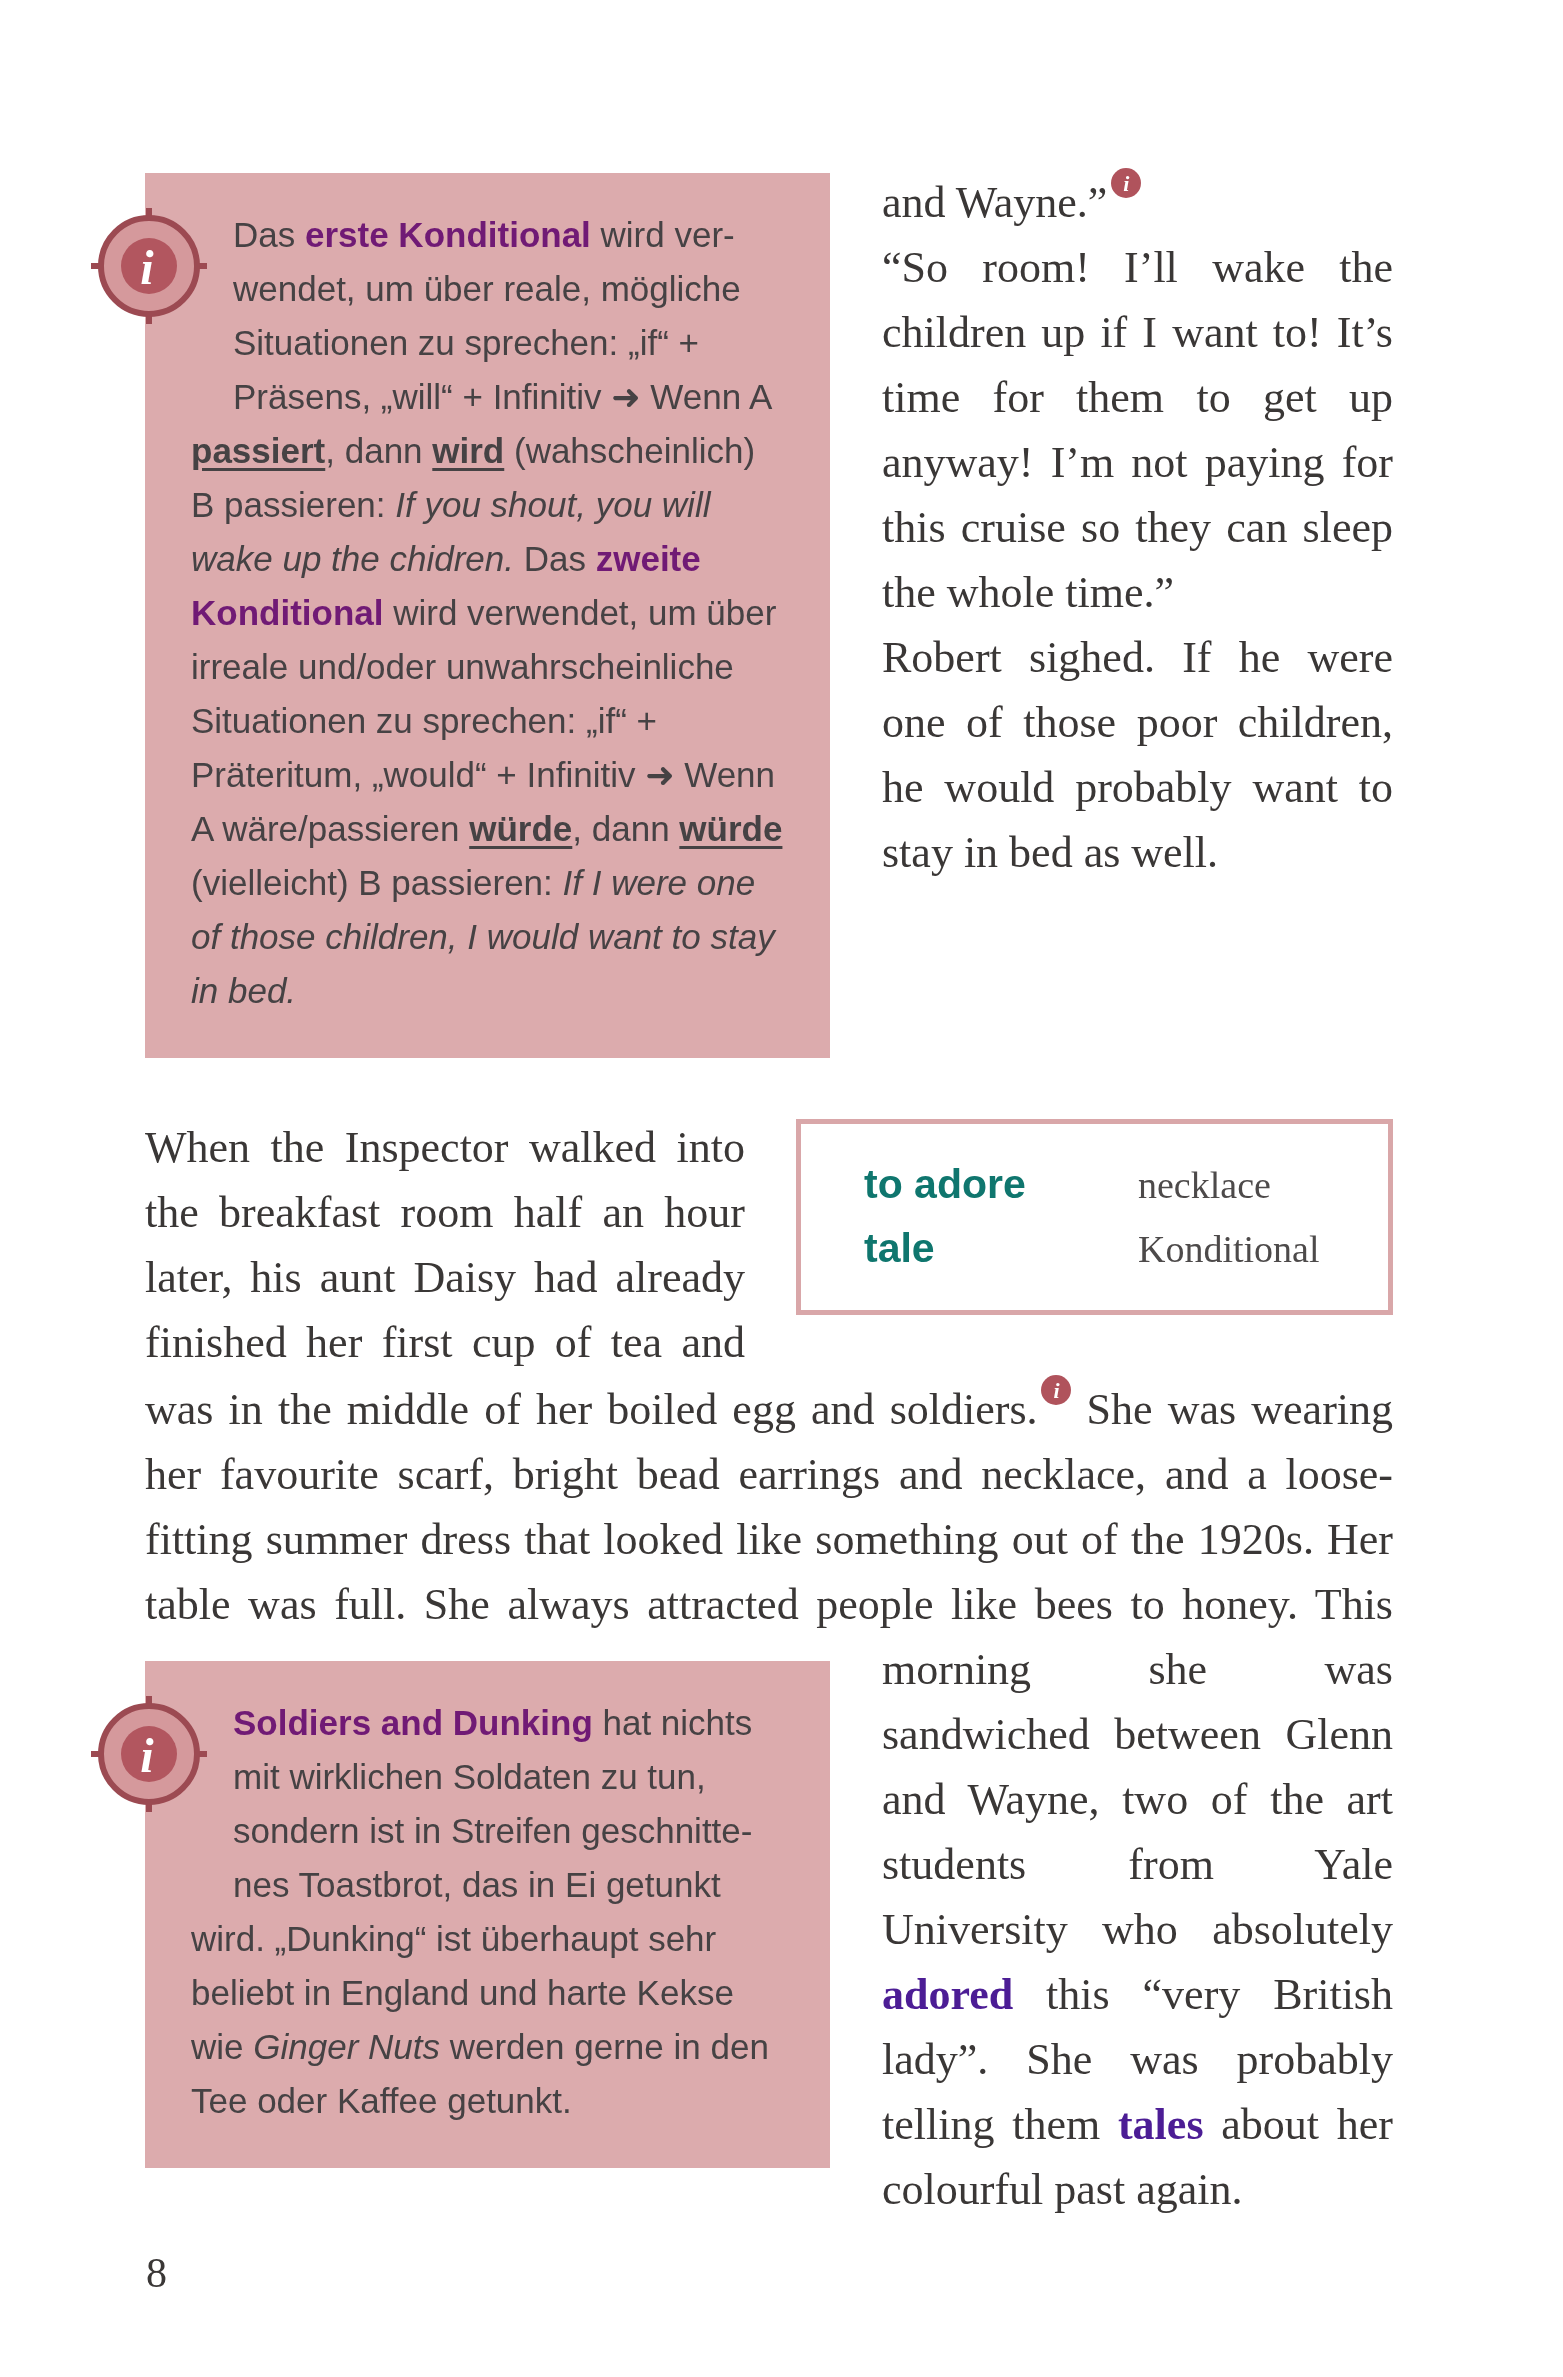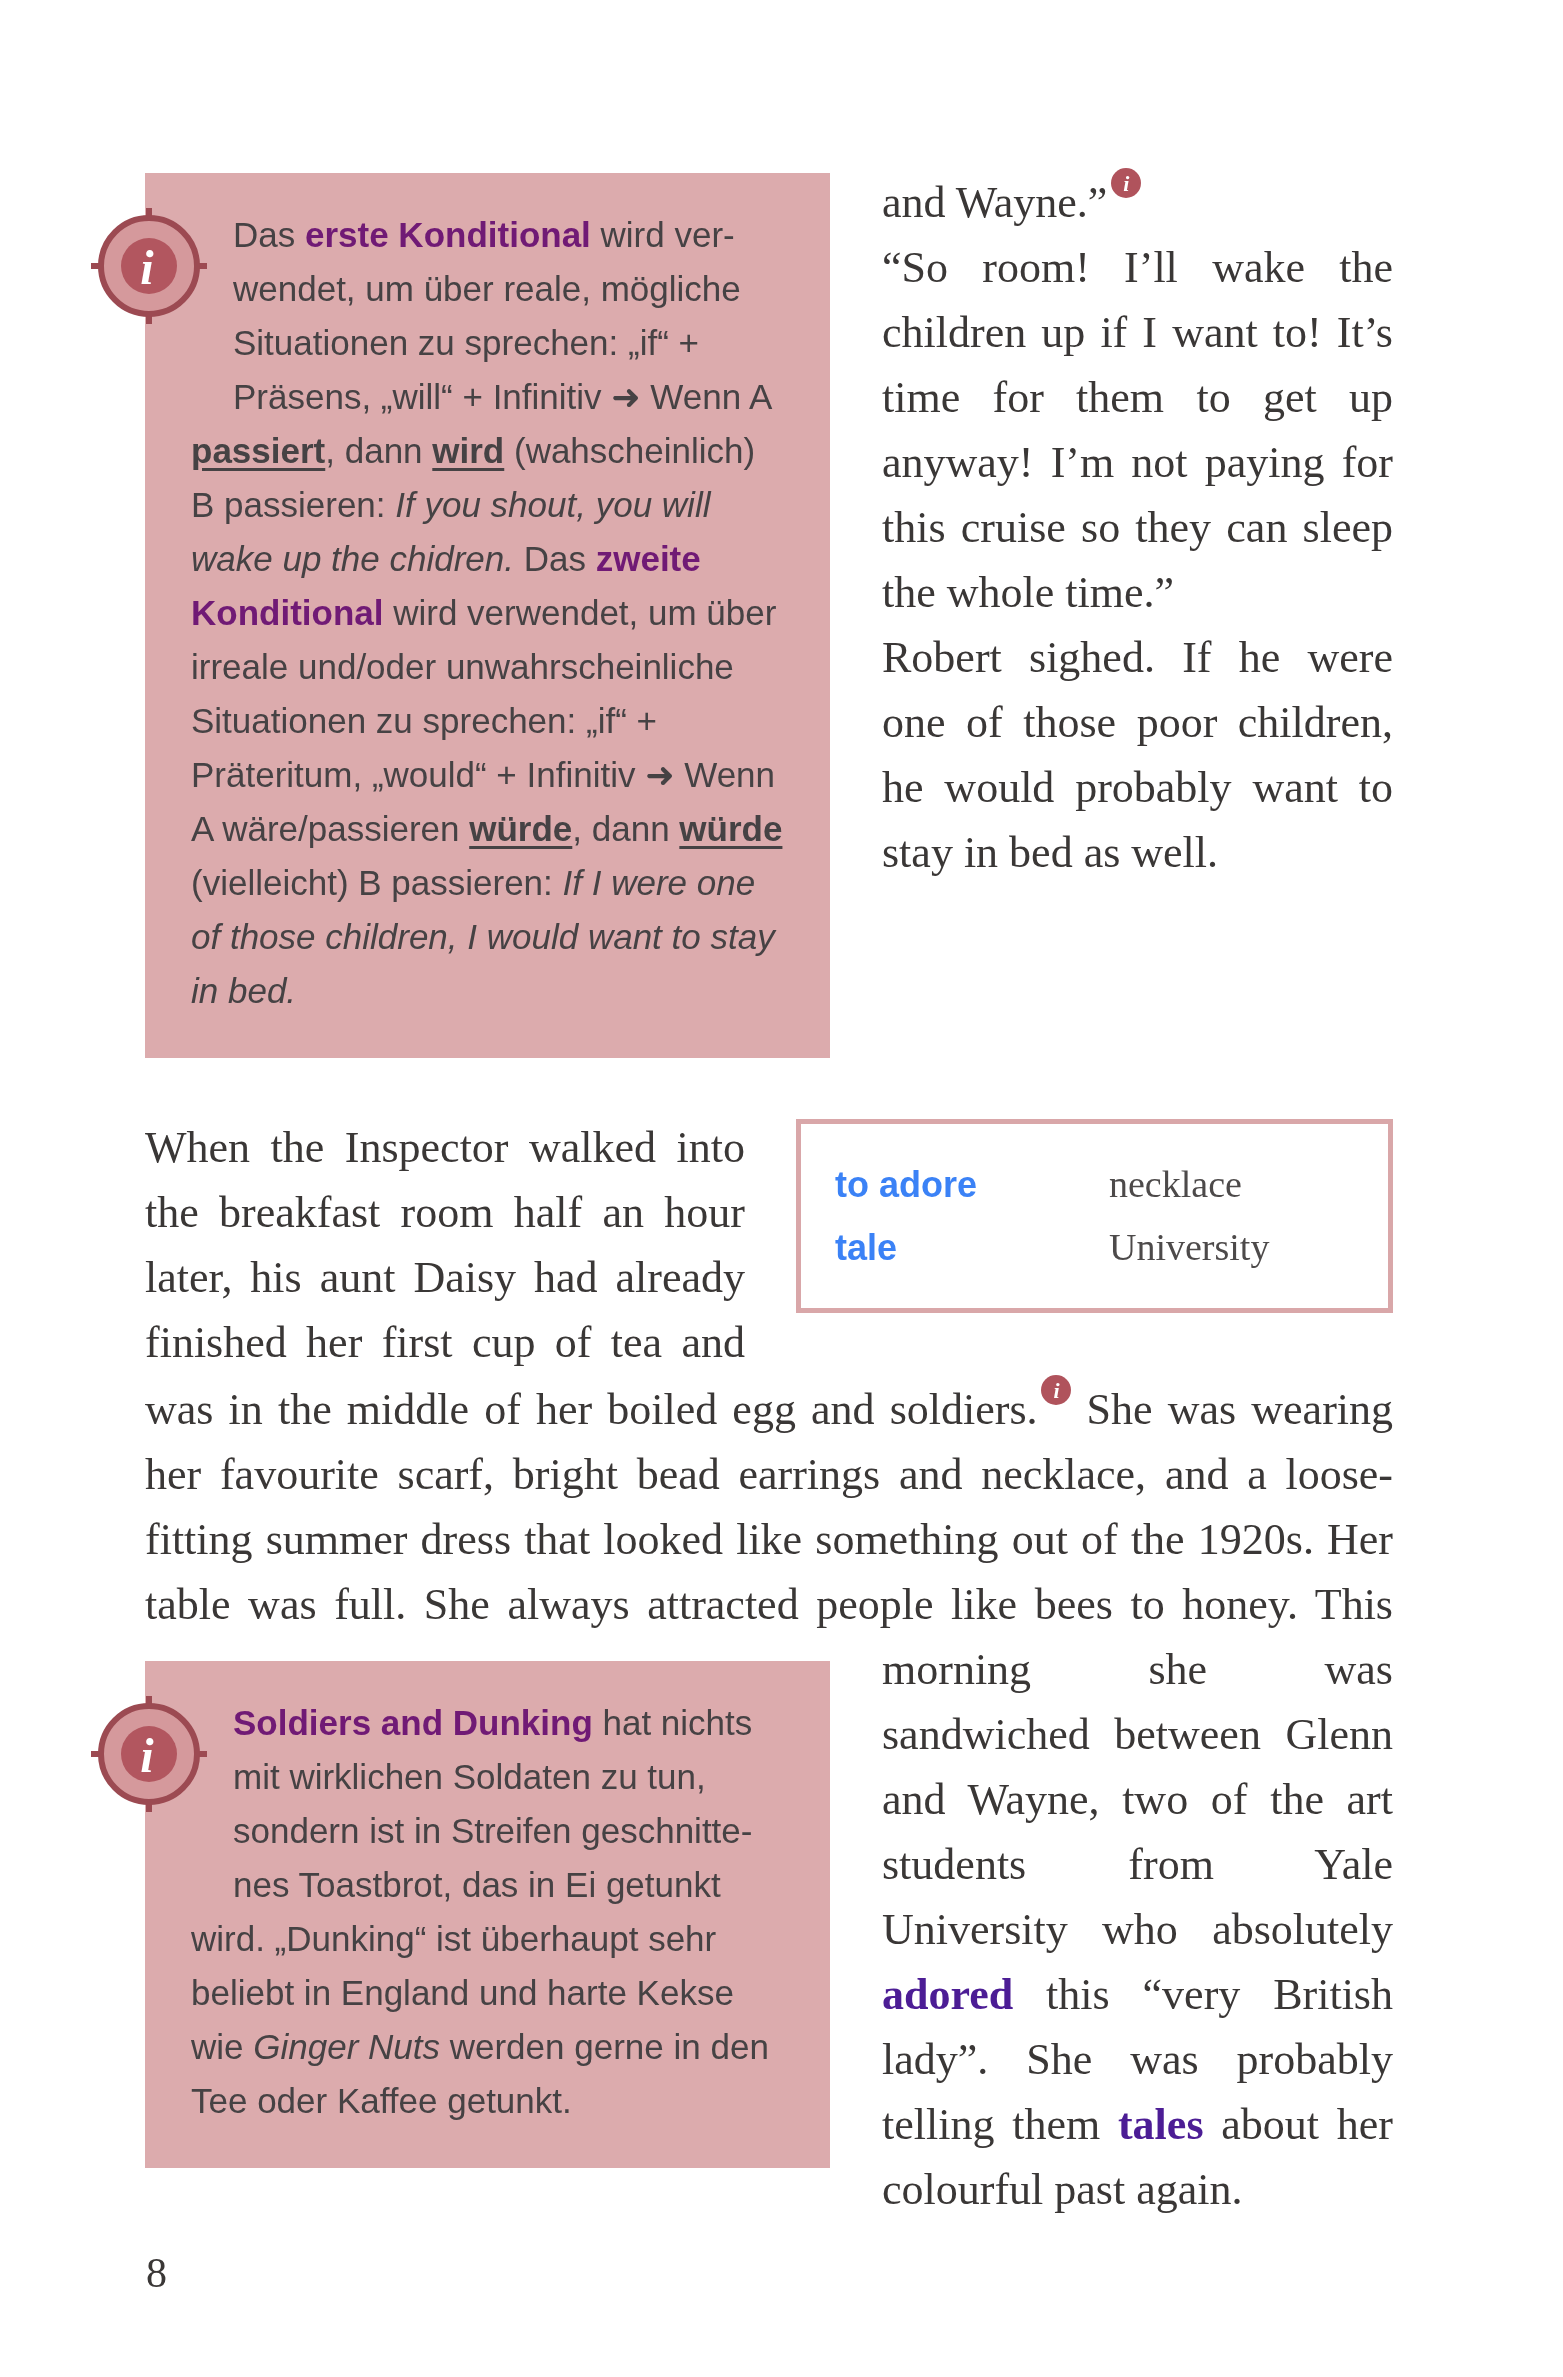--- a/index.html
+++ b/index.html
@@ -74,22 +74,22 @@
     background: #ffffff;
     border: 5.2px solid #d9a7a9;
     margin: 3.9px 0 34px 51px;
     padding: 29px 26px 29px 34px;
   }
   .vocab-row { display: flex; align-items: baseline; }
   .vocab-term {
     flex: 0 0 auto; width: 274px;
     font-family: "Liberation Sans", "DejaVu Sans", sans-serif;
     font-weight: bold;
-    color: #3b82f6;
-    font-size: 36px; line-height: 63px;
+    color: #0f766e;
+    font-size: 41px; line-height: 63px; margin-left: 29px;
   }
   .vocab-trans {
     font-family: "Liberation Serif", serif;
     font-size: 38px; line-height: 63px;
     color: #4d4a4a;
   }
 
   .page-number {
     position: absolute; left: 146px; top: 2249px;
     font-size: 42px; color: #3a3736;
@@ -120,21 +120,21 @@
     <p class="story"><span><span class="">“So room! I’ll wake the children up if I want to! It’s time for them to get up anyway! I’m not paying for this cruise so they can sleep the whole time.”</span></span></p>
     <p class="story"><span><span class="">Robert sighed. If he were one of those poor children, he would prob­ably want to stay in bed as well.</span></span></p>
 
     <aside class="vocabbox">
       <div class="vocab-row">
         <span class="vocab-term">to adore</span>
         <span class="vocab-trans">necklace</span>
       </div>
       <div class="vocab-row">
         <span class="vocab-term">tale</span>
-        <span class="vocab-trans">University</span>
+        <span class="vocab-trans">Konditional</span>
       </div>
     </aside>
 
     <p class="story clear"><span><span class="">When the Inspector walked into the breakfast room half an hour later, his aunt Daisy had already finished her first cup of tea and was in the middle of her boiled egg and sol­diers.</span><span class="sup-icon">i</span><span class=""> She was wearing her favourite scarf, bright bead ear­rings and necklace, and a loose-fitting summer dress that looked like something out of the 1920s. Her table was full. She always attracted people like bees to honey. This morning she </span></span><span class="infobox box2"><span class="big-icon">
             <svg viewBox="0 0 120 120" xmlns="http://www.w3.org/2000/svg" style="font-size:53px">
               <line x1="2" y1="60" x2="118" y2="60" stroke="#9c4a52" stroke-width="6"></line>
               <line x1="60" y1="2" x2="60" y2="118" stroke="#9c4a52" stroke-width="6"></line>
               <circle cx="60" cy="60" r="48" fill="#d5999c" stroke="#9c4a52" stroke-width="6"></circle>
               <circle cx="60" cy="60" r="28" fill="#b2565f"></circle>
               <text x="58" y="78" text-anchor="middle" font-size="48" font-style="italic" font-weight="bold" fill="#ffffff" font-family="Liberation Serif, DejaVu Serif, serif">i</text>

